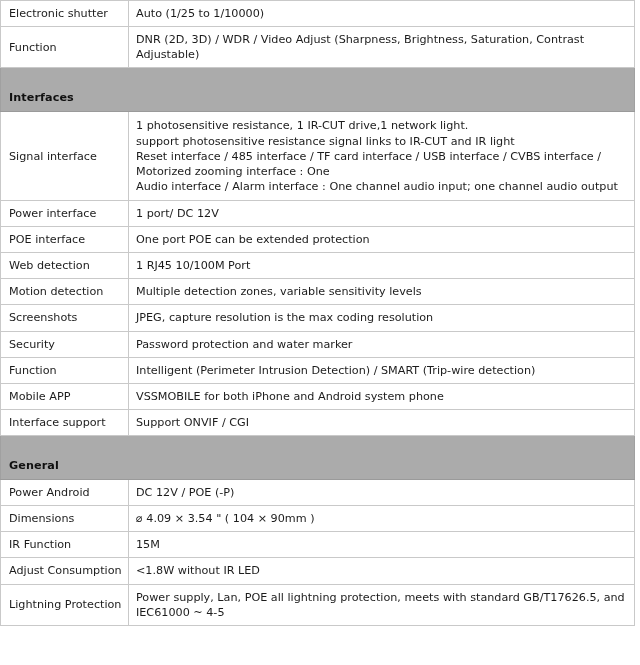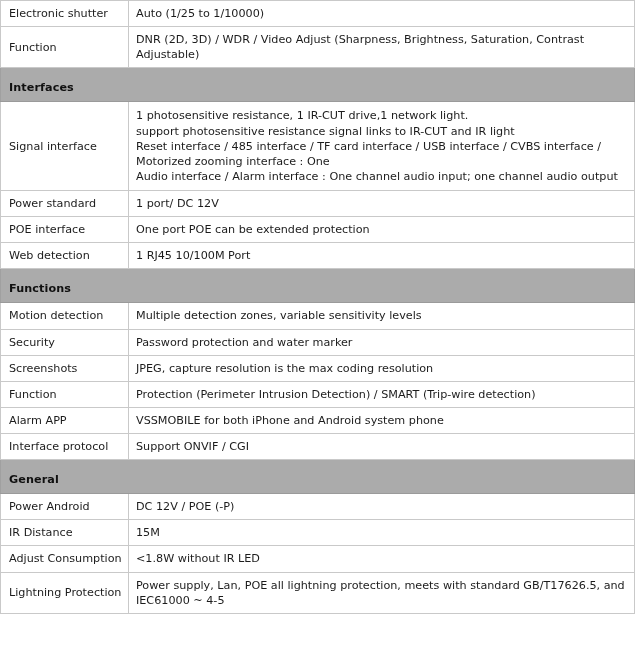--- a/index.html
+++ b/index.html
@@ -36,21 +36,21 @@
     padding-left: 8px;
   }
   #spec-table tr.section-row td {
     background: #ababab;
     border-top: 1px solid #9a9a9a;
     border-bottom: 1px solid #9a9a9a;
     border-left: 1px solid #a0a0a0;
     border-right: 1px solid #a0a0a0;
     font-weight: bold;
     color: #101010;
-    padding-top: 12px;
+    padding-top: 22px;
     padding-bottom: 6px;
     letter-spacing: 0.1px;
   }
   #spec-table tr.tall-row td { padding-top: 6px; padding-bottom: 6px; }
 </style>
 </head>
 <body>
 
 <table id="spec-table">
   <colgroup>
@@ -71,67 +71,68 @@
       </tr>
       <tr class="tall-row">
         <td class="label-cell">Signal interface</td>
         <td class="value-cell">1 photosensitive resistance, 1 IR-CUT drive,1 network light.
 support photosensitive resistance signal links to IR-CUT and IR light
 Reset interface / 485 interface / TF card interface / USB interface / CVBS interface /
 Motorized zooming interface : One
 Audio interface / Alarm interface : One channel audio input; one channel audio output</td>
       </tr>
       <tr>
-        <td class="label-cell">Power standard</td>
+        <td class="label-cell">Power interface</td>
         <td class="value-cell">1 port/ DC 12V</td>
       </tr>
       <tr>
         <td class="label-cell">POE interface</td>
         <td class="value-cell">One port POE can be extended protection</td>
       </tr>
       <tr>
         <td class="label-cell">Web detection</td>
         <td class="value-cell">1 RJ45 10/100M Port</td>
       </tr>
-      <tr class="section-row">
-        <td colspan="2" class="label-cell">Functions</td>
-      </tr>
       <tr>
         <td class="label-cell">Motion detection</td>
         <td class="value-cell">Multiple detection zones, variable sensitivity levels</td>
+      </tr>
+      <tr>
+        <td class="label-cell">Screenshots</td>
+        <td class="value-cell">JPEG, capture resolution is the max coding resolution</td>
       </tr>
       <tr>
         <td class="label-cell">Security</td>
         <td class="value-cell">Password protection and water marker</td>
       </tr>
       <tr>
-        <td class="label-cell">Screenshots</td>
-        <td class="value-cell">JPEG, capture resolution is the max coding resolution</td>
+        <td class="label-cell">Function</td>
+        <td class="value-cell">Intelligent (Perimeter Intrusion Detection) / SMART (Trip-wire detection)</td>
       </tr>
       <tr>
-        <td class="label-cell">Function</td>
-        <td class="value-cell">Protection (Perimeter Intrusion Detection) / SMART (Trip-wire detection)</td>
-      </tr>
-      <tr>
-        <td class="label-cell">Alarm APP</td>
+        <td class="label-cell">Mobile APP</td>
         <td class="value-cell">VSSMOBILE for both iPhone and Android system phone</td>
       </tr>
       <tr>
-        <td class="label-cell">Interface protocol</td>
+        <td class="label-cell">Interface support</td>
         <td class="value-cell">Support ONVIF / CGI</td>
       </tr>
       <tr class="section-row">
         <td colspan="2" class="label-cell">General</td>
       </tr>
       <tr>
         <td class="label-cell">Power Android</td>
         <td class="value-cell">DC 12V / POE (-P)</td>
       </tr>
       <tr>
-        <td class="label-cell">IR Distance</td>
+        <td class="label-cell">Dimensions</td>
+        <td class="value-cell">⌀ 4.09 × 3.54 " ( 104 × 90mm )</td>
+      </tr>
+      <tr>
+        <td class="label-cell">IR Function</td>
         <td class="value-cell">15M</td>
       </tr>
       <tr>
         <td class="label-cell">Adjust Consumption</td>
         <td class="value-cell">&lt;1.8W without IR LED</td>
       </tr>
       <tr>
         <td class="label-cell">Lightning Protection</td>
         <td class="value-cell">Power supply, Lan, POE all lightning protection, meets with standard GB/T17626.5, and IEC61000 ~ 4-5</td>
       </tr>

